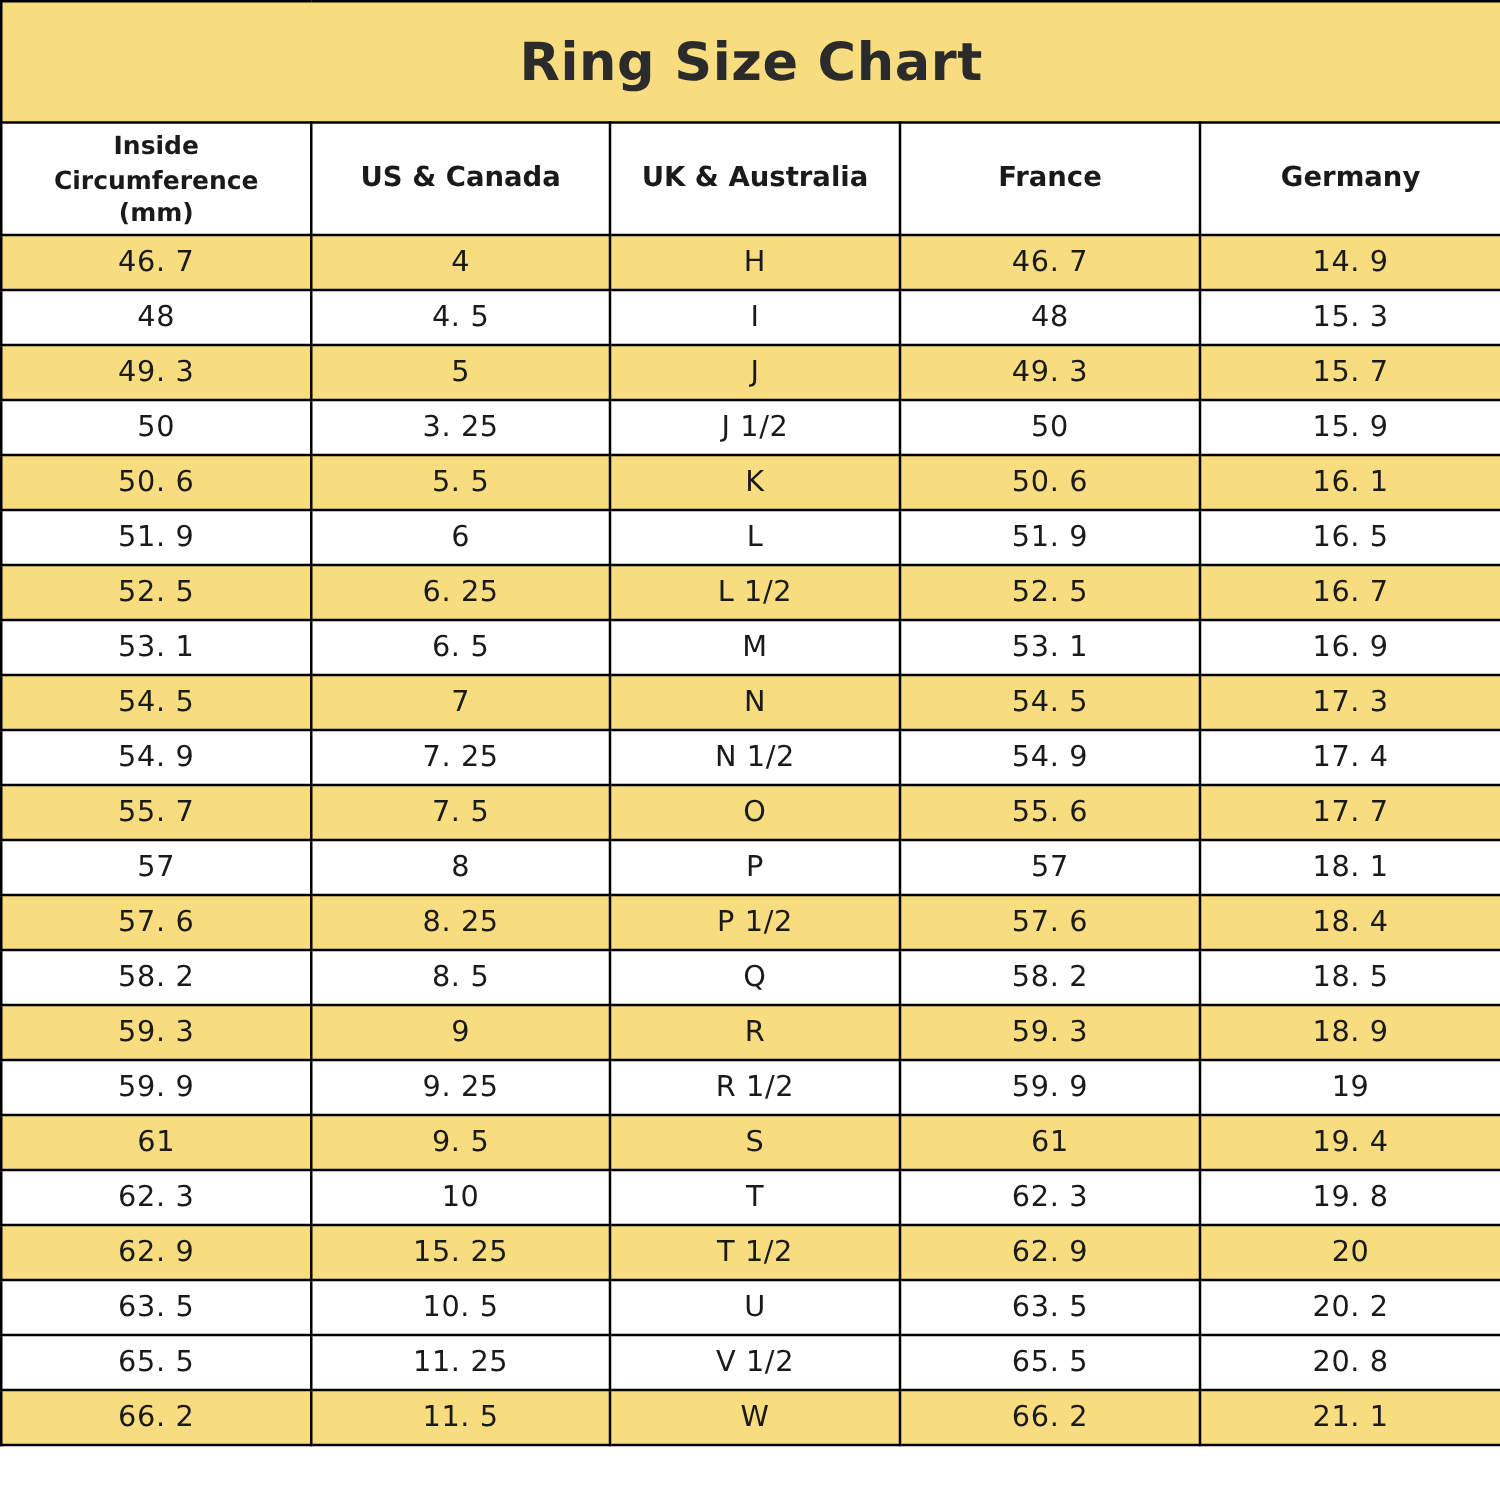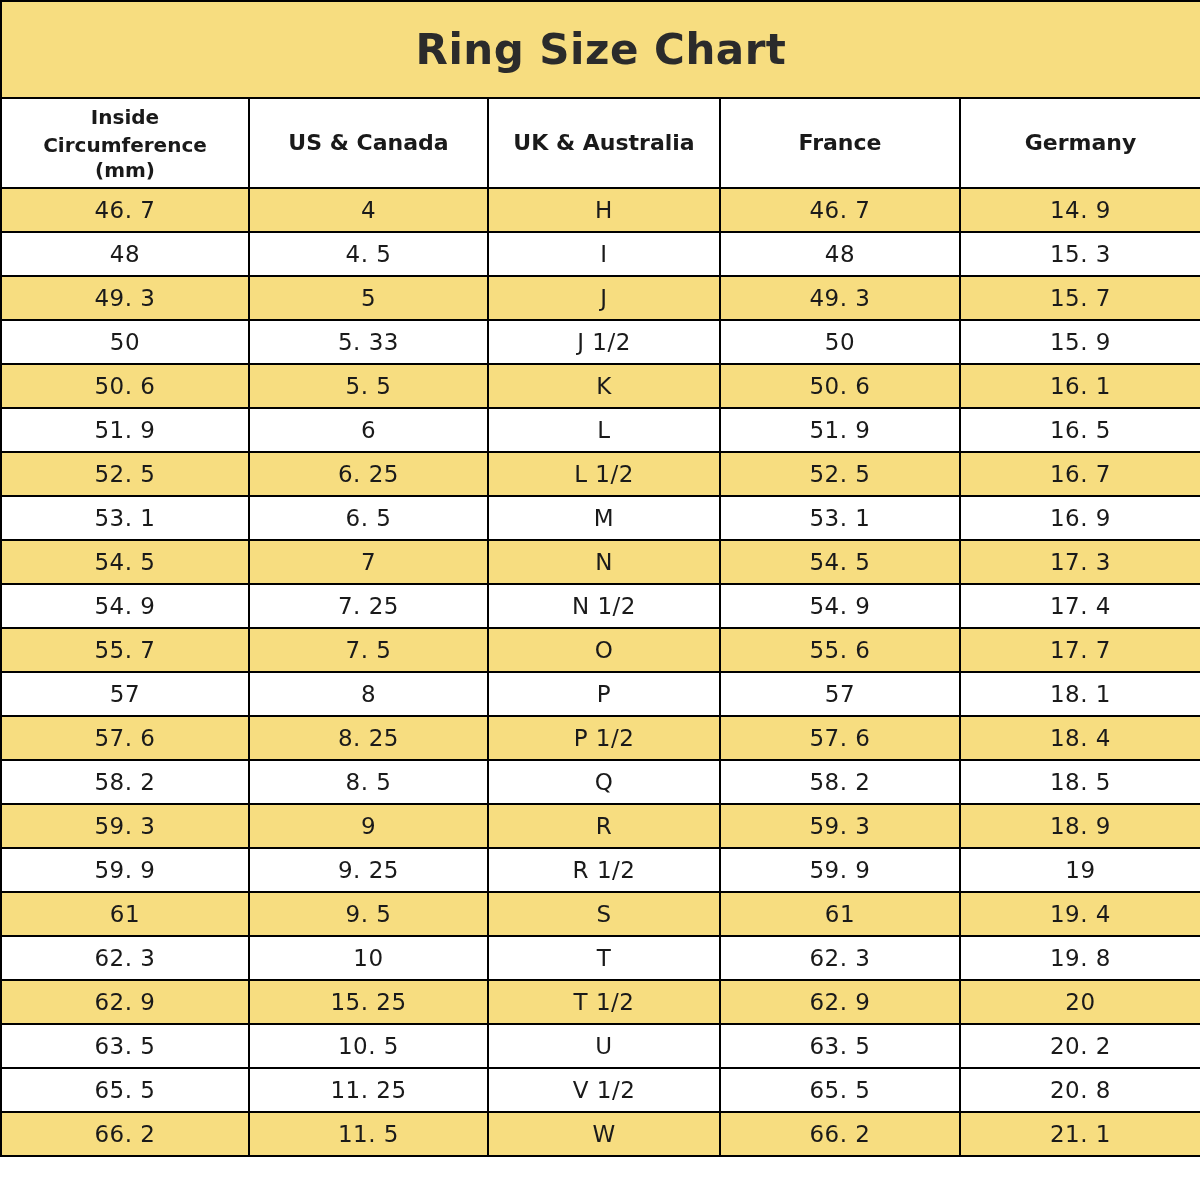--- a/index.html
+++ b/index.html
@@ -126,21 +126,21 @@
         </tr>
         <tr class="odd">
           <td>49. 3</td>
           <td>5</td>
           <td>J</td>
           <td>49. 3</td>
           <td>15. 7</td>
         </tr>
         <tr class="even">
           <td>50</td>
-          <td>5. 33</td>
+          <td>3. 25</td>
           <td>J  1/2</td>
           <td>50</td>
           <td>15. 9</td>
         </tr>
         <tr class="odd">
           <td>50. 6</td>
           <td>5. 5</td>
           <td>K</td>
           <td>50. 6</td>
           <td>16. 1</td>

